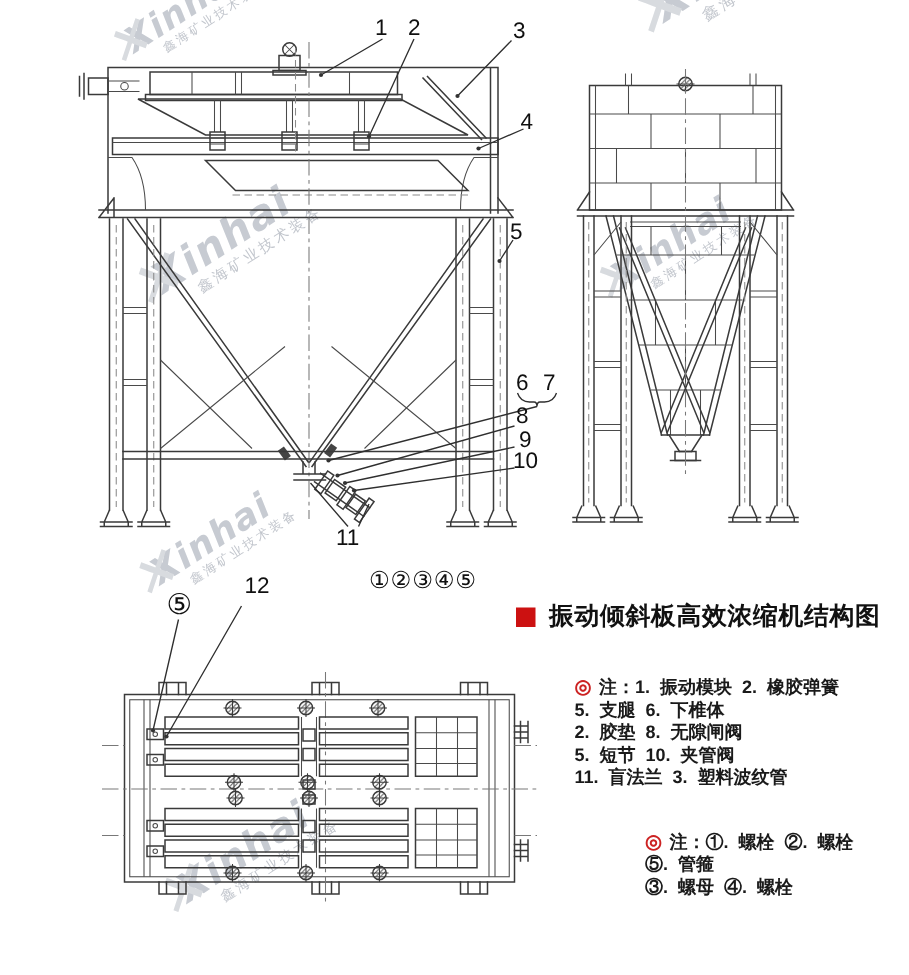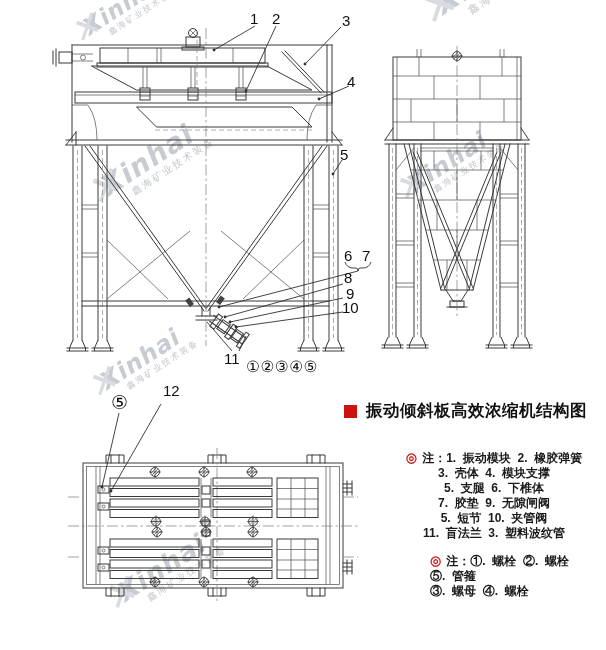--- a/index.html
+++ b/index.html
@@ -5,33 +5,33 @@
   html,body{margin:0;padding:0;background:#fff;}
   .canvas{position:relative;width:606px;height:650px;background:#fff;overflow:hidden;
           font-family:"Liberation Sans",sans-serif;}
   svg{position:absolute;left:0;top:0;}
   .s{stroke:#3a3a3a;stroke-width:1;fill:none;stroke-linecap:square;}
   .t{stroke:#4a4a4a;stroke-width:.7;fill:none;}
   .cl{stroke:#787878;stroke-width:.7;fill:none;stroke-dasharray:11 3 2.5 3;}
   .dsh{stroke:#8a8a8a;stroke-width:.7;fill:none;stroke-dasharray:5 3;}
   .ld{stroke:#2f2f2f;stroke-width:.9;fill:none;}
   .lbl{position:absolute;font:400 15px "Liberation Sans",sans-serif;color:#101010;}
-  .lbl-row{font-size:15.5px;letter-spacing:.5px;}
+  .lbl-row{font-size:15.5px;letter-spacing:.5px;margin-top:20px;}
   .lbl-circ{font-size:19px;}
   .wm{position:absolute;transform-origin:left top;color:#c9cdd4;pointer-events:none;white-space:nowrap;}
   .wm-star{position:absolute;left:-16px;top:-8px;font-size:38px;color:#d8dbdf;font-style:italic;}
   .wm-name{font:italic 700 25px "DejaVu Sans",sans-serif;letter-spacing:1px;color:#c7cbd2;}
   .wm-sub{display:block;font-size:9px;letter-spacing:2px;color:#c2c6cd;margin:-3px 0 0 20px;}
   .title-block{position:absolute;left:344px;top:400px;display:flex;align-items:center;}
   .title-bullet{width:13px;height:13px;background:#cc1111;margin-right:9px;flex:none;}
   .title-text{font:700 16.5px "Liberation Sans",sans-serif;color:#111;margin:0;letter-spacing:.5px;white-space:nowrap;}
   .notes{position:absolute;left:383px;width:222px;}
   .note-line{font:700 12px "Liberation Sans",sans-serif;color:#1a1a1a;line-height:15px;white-space:pre;}
   .note-marker{color:#cc2222;font-size:13px;margin-right:5px;}
-  .n1{top:450px;text-align:center;} .n2{top:553px;margin-left:47px;}
+  .n1{top:450px;} .n2{top:553px;margin-left:47px;}
 </style>
 </head>
 <body>
 
 <div class="canvas">
 
   <div class="wm" style="left:78px;top:18px;transform:rotate(-33deg) scale(.92);">
     <span class="wm-star">✕</span>
     <span class="wm-name">Xinhai</span>
     <span class="wm-sub">鑫海矿业技术装备</span>
@@ -290,23 +290,22 @@
   <span class="lbl lbl-circ" style="left:111px;top:391px;">⑤</span>
   <span class="lbl" style="left:151px;top:382px;margin-left:12px;">12</span>
 
   <div class="title-block">
     <span class="title-bullet"></span>
     <h1 class="title-text">振动倾斜板高效浓缩机结构图</h1>
   </div>
 
   <div class="notes n1">
     <div class="note-line"><span class="note-marker">◎</span><span>注：1.  振动模块  2.  橡胶弹簧</span></div>
-    <div class="note-line">3.  壳体  4.  模块支撑</div>
     <div class="note-line">5.  支腿  6.  下椎体</div>
-    <div class="note-line">7.  胶垫  9.  无隙闸阀</div>
+    <div class="note-line">2.  胶垫  8.  无隙闸阀</div>
     <div class="note-line">5.  短节  10.  夹管阀</div>
     <div class="note-line">11.  盲法兰  3.  塑料波纹管</div>
   </div>
   <div class="notes n2">
     <div class="note-line"><span class="note-marker">◎</span><span>注：①.  螺栓  ②.  螺栓</span></div>
     <div class="note-line">⑤.  管箍</div>
     <div class="note-line">③.  螺母  ④.  螺栓</div>
   </div>
 
 </div>

